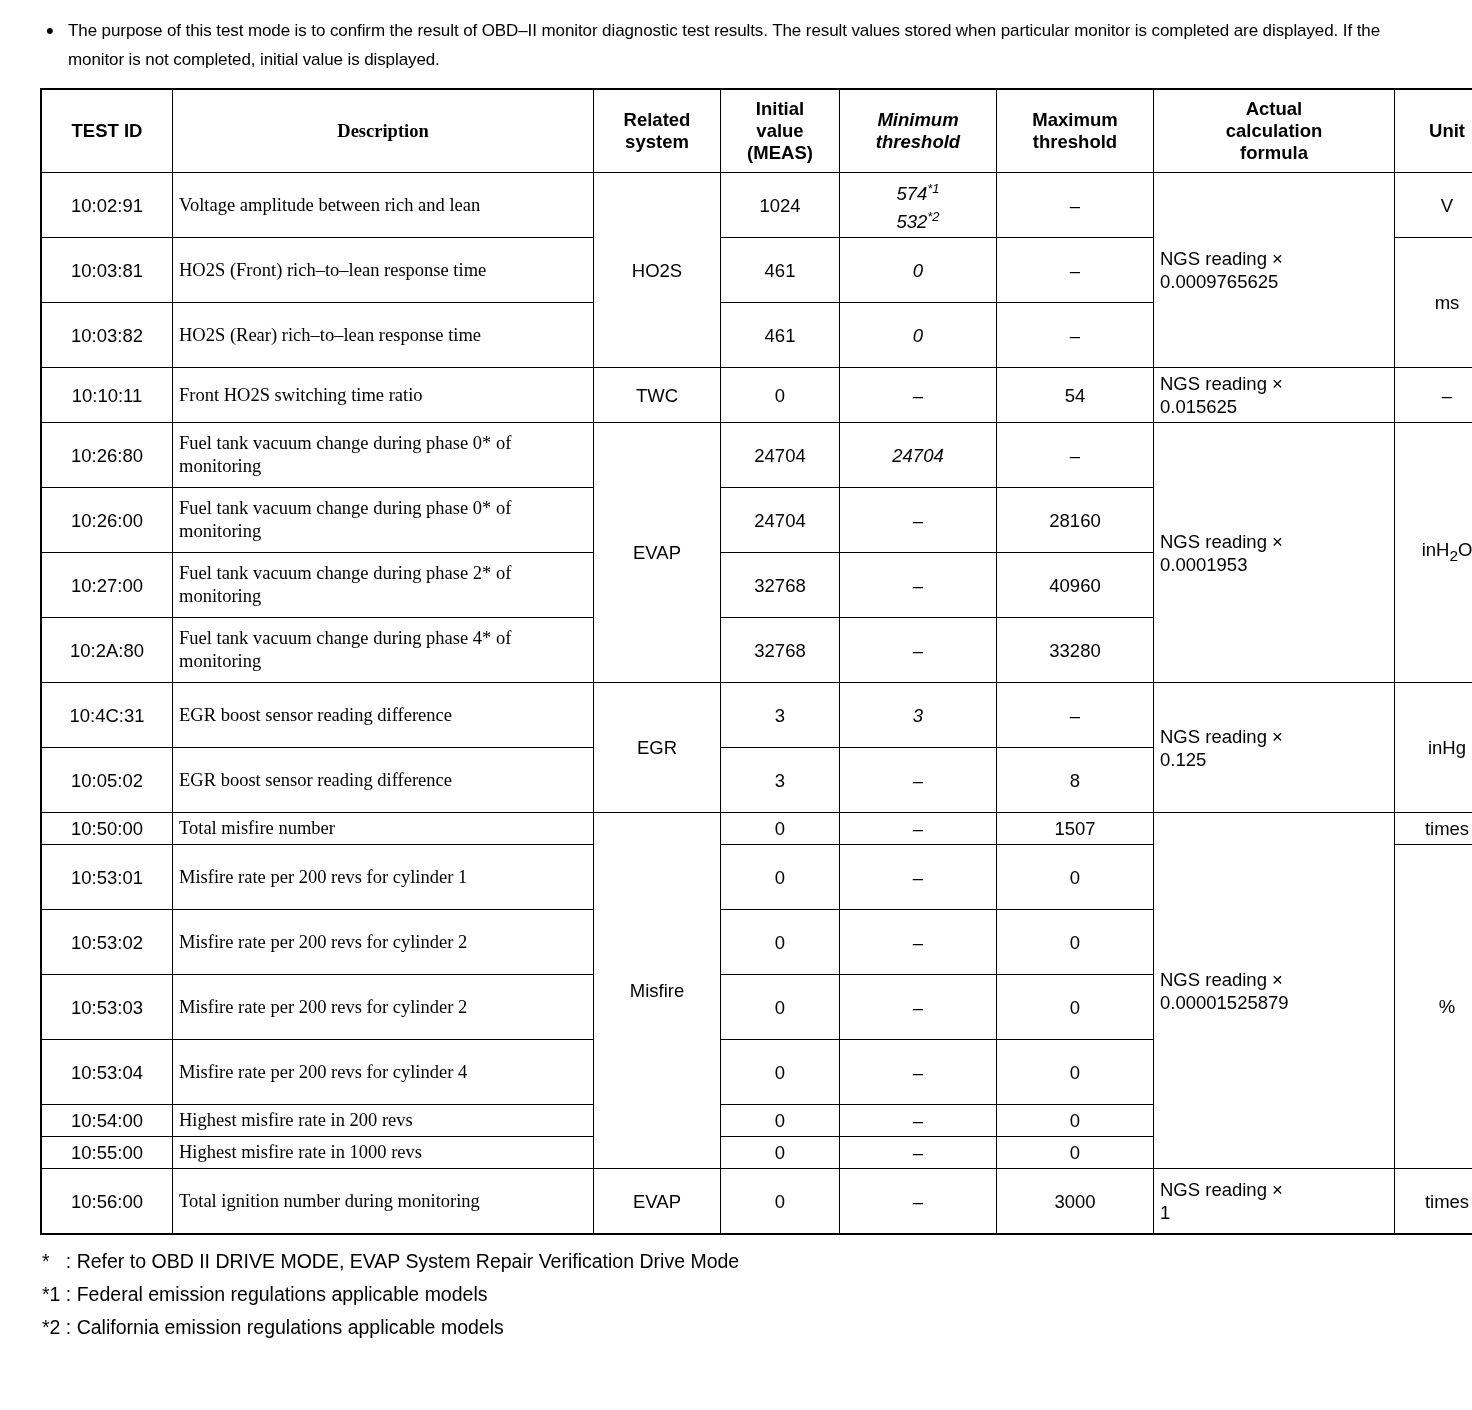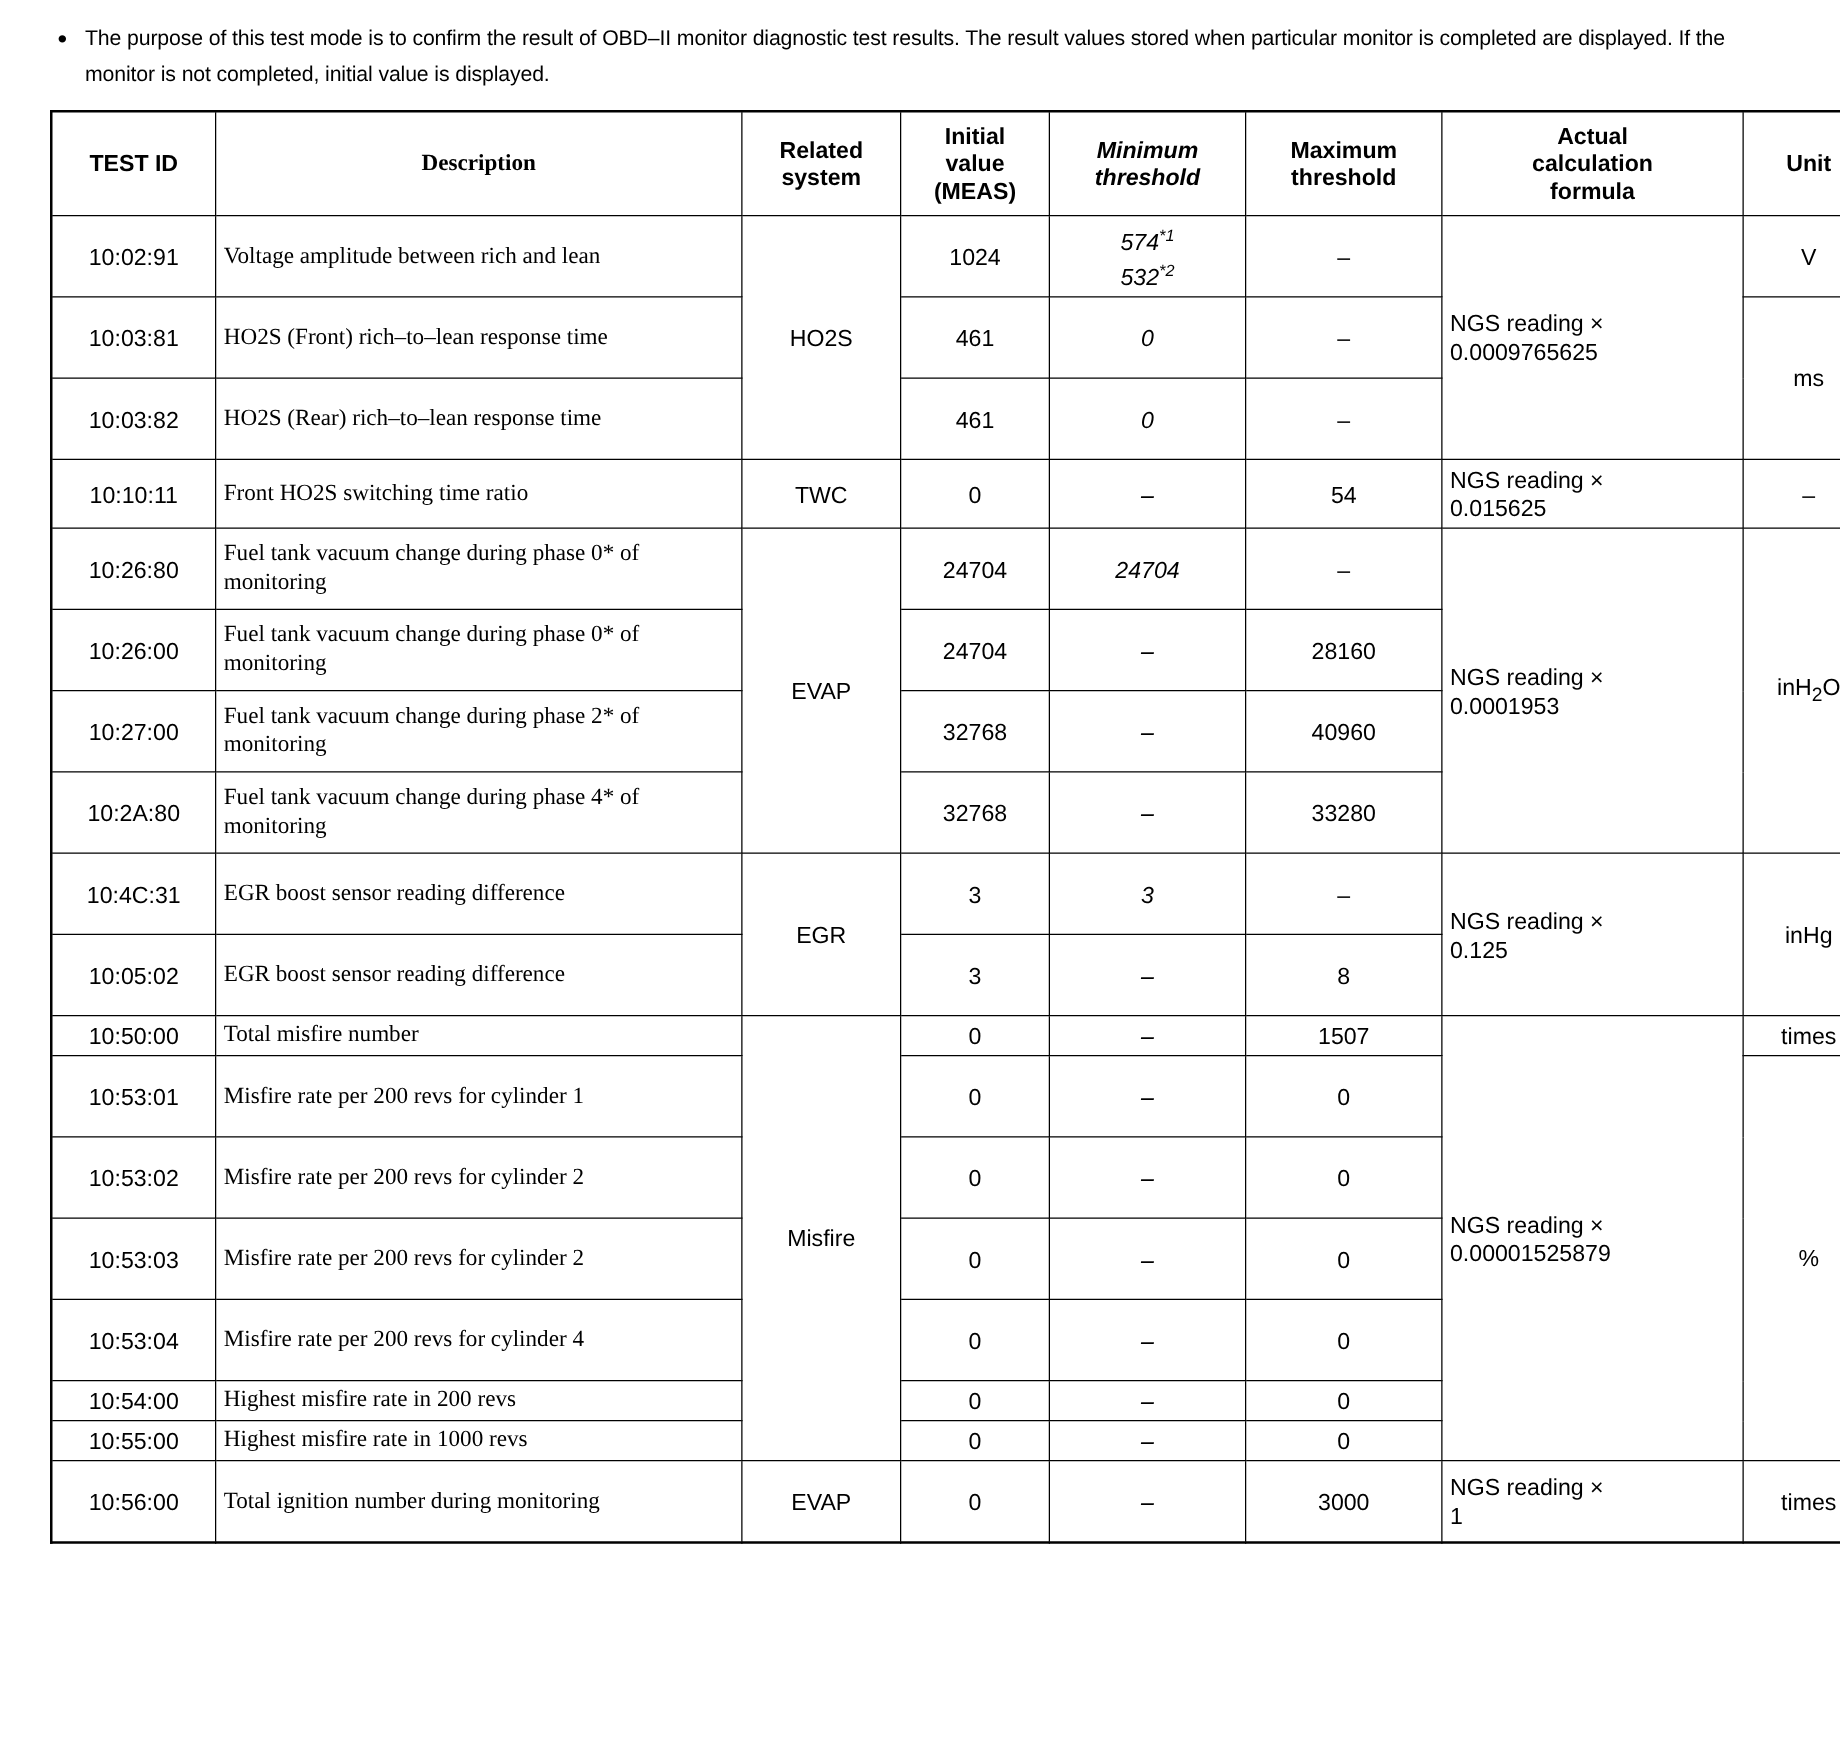--- a/index.html
+++ b/index.html
@@ -300,14 +300,19 @@
         <td class="c-max">3000</td>
         <td class="c-form formula">
           <span>NGS reading ×</span><br>
           <span>1</span>
         </td>
         <td class="c-unit">times</td>
       </tr>
     </tbody>
   </table>
 
+  <div class="notes">
+    <div class="note">*   : Refer to OBD II DRIVE MODE, EVAP System Repair Verification Drive Mode</div>
+    <div class="note">*1 : Federal emission regulations applicable models</div>
+    <div class="note">*2 : California emission regulations applicable models</div>
+  </div>
 
 </div>
 
 </body></html>

